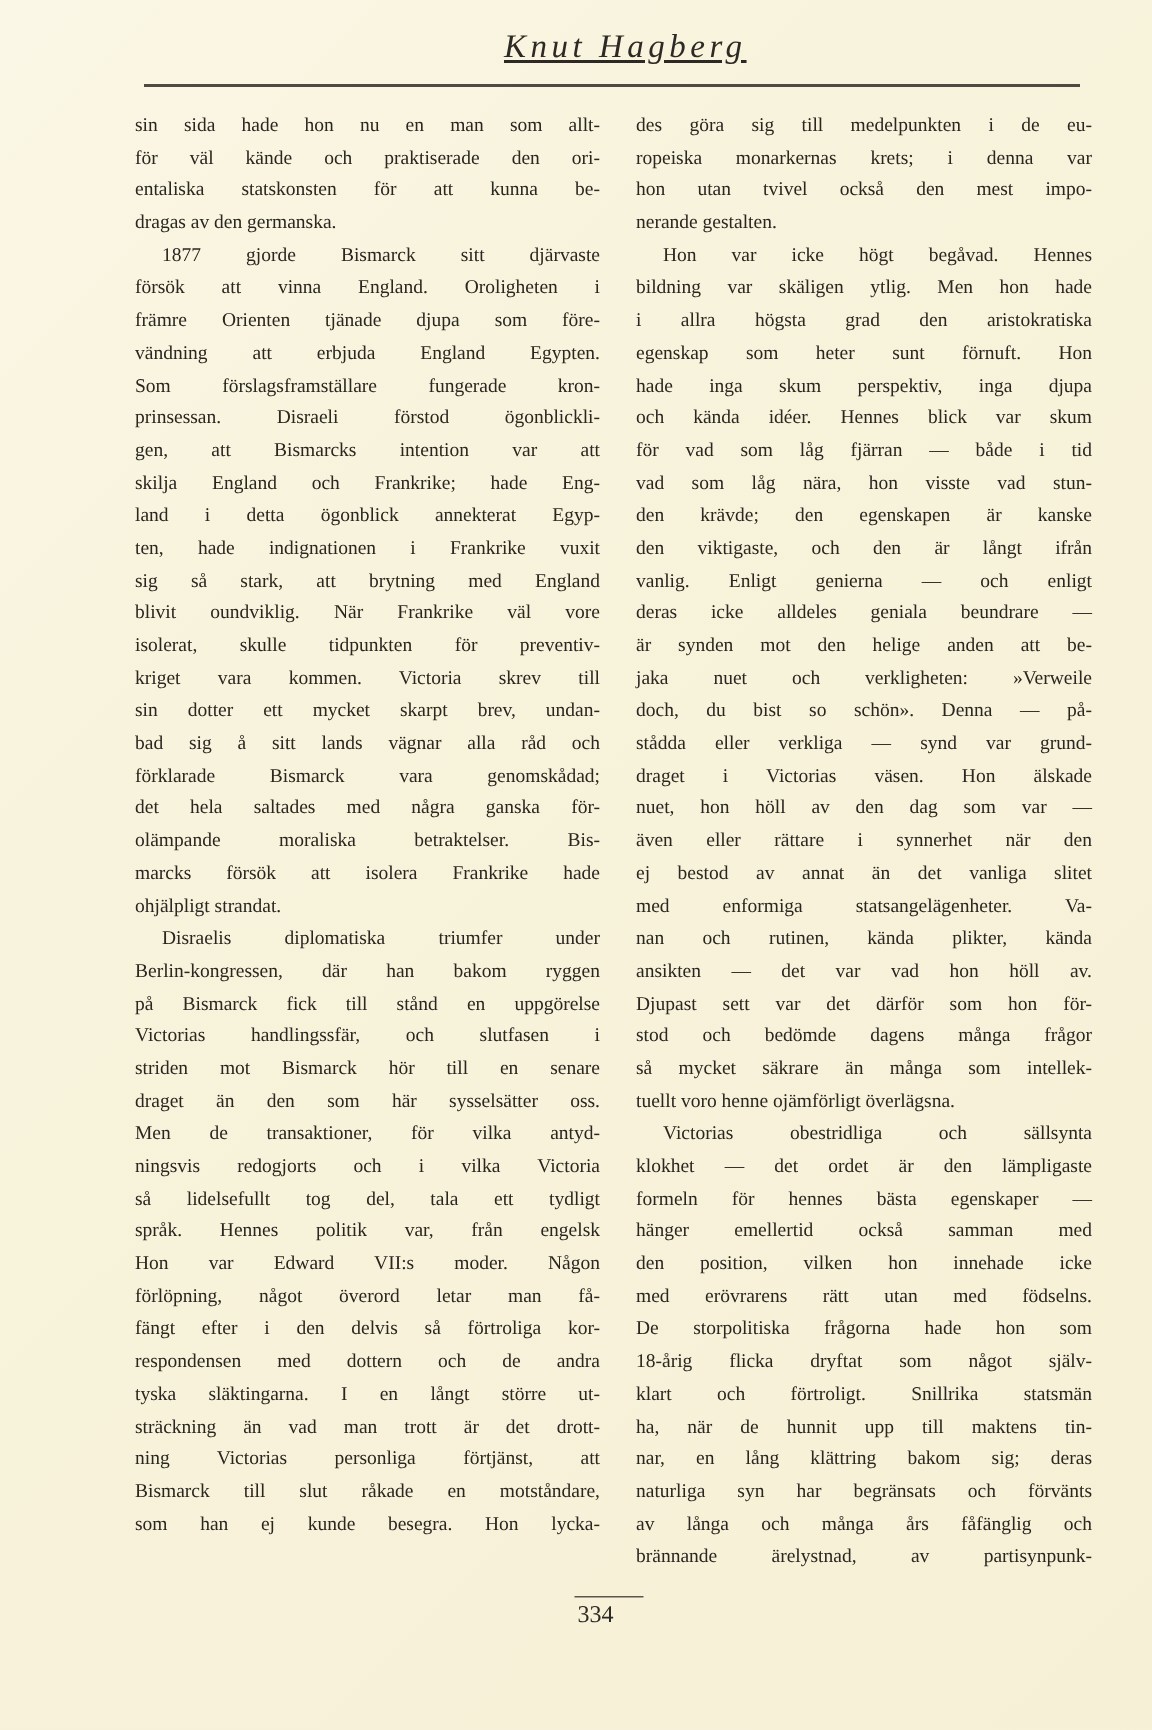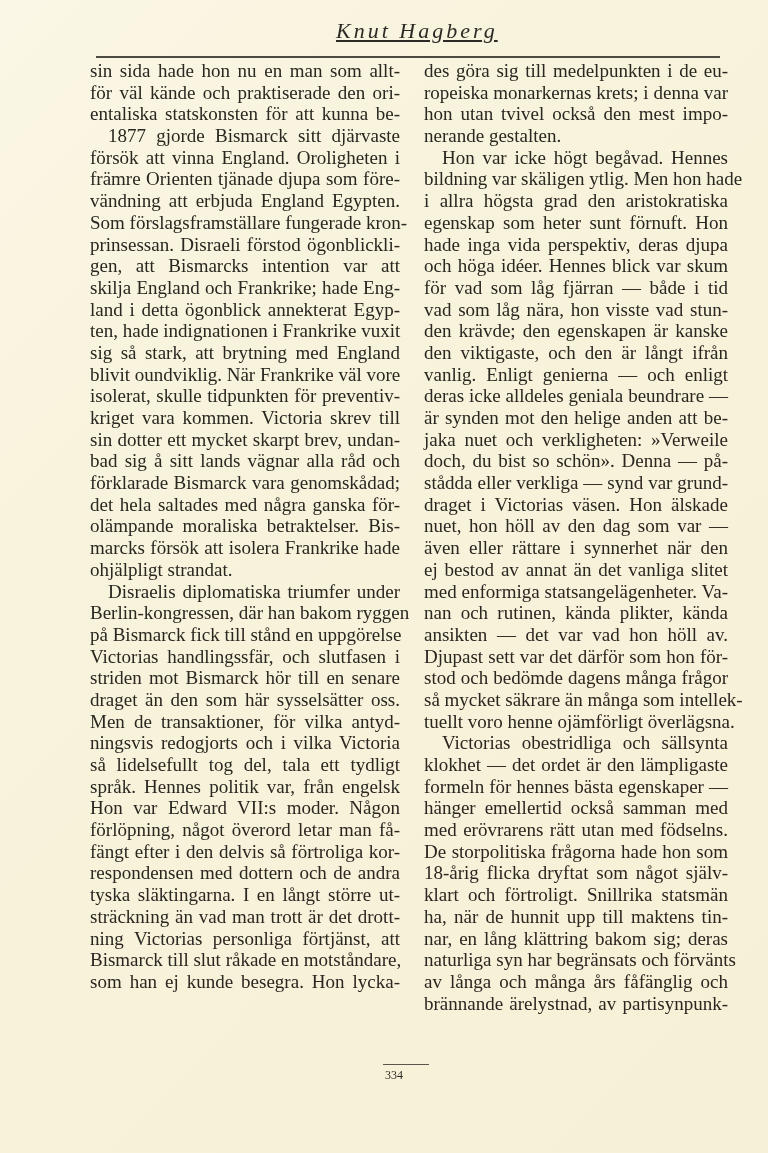--- a/index.html
+++ b/index.html
@@ -15,48 +15,49 @@
     }
     .header {
       position: absolute; left: 96px; top: 18px; width: 624px; height: 38px;
       border-bottom: 2px solid #4d4a44;
     }
     .running-head {
       position: absolute; left: 240px; top: 0;
       font-style: italic; font-size: 22px; letter-spacing: 3px; color: #2d2a25; text-decoration: underline;
     }
     .col {
-      position: absolute; top: 60px; width: 300px;
-      font-size: 19px; line-height: 21.7px; text-align: justify;
+      position: absolute; top: 72px; width: 300px;
+      font-size: 13px; line-height: 21.7px; text-align: justify;
       hyphens: manual;
     }
     .col.left { left: 90px; width: 310px; }
     .col.right { left: 424px; width: 304px; }
     .line { display: block; white-space: nowrap; text-align-last: justify; text-align: justify; height: 21.7px; }
     .line.last { text-align-last: left; }
     .line.indent { padding-left: 18px; }
     .folio-rule {
       position: absolute; left: 383px; top: 1064px; width: 46px; border-top: 1px solid #5a564f;
     }
     .folio {
-      position: absolute; left: 385px; top: 1068px; font-size: 12px; color: #2d2a25;
+      position: absolute; left: 385px; top: 1068px; font-size: 16px; color: #2d2a25;
     }
   </style>
 </head>
 <body>
 
 <div class="page">
   <div class="header">
     <span class="running-head">Knut Hagberg</span>
   </div>
 
   <div class="col left" id="col-left">
       <span class="line ">sin sida hade hon nu en man som allt-</span>
       <span class="line ">för väl kände och praktiserade den ori-</span>
       <span class="line ">entaliska statskonsten för att kunna be-</span>
+      <span class="line last">dragas av den germanska.</span>
       <span class="line indent">1877 gjorde Bismarck sitt djärvaste</span>
       <span class="line ">försök att vinna England. Oroligheten i</span>
       <span class="line ">främre Orienten tjänade djupa som före-</span>
       <span class="line ">vändning att erbjuda England Egypten.</span>
       <span class="line ">Som förslagsframställare fungerade kron-</span>
       <span class="line ">prinsessan. Disraeli förstod ögonblickli-</span>
       <span class="line ">gen, att Bismarcks intention var att</span>
       <span class="line ">skilja England och Frankrike; hade Eng-</span>
       <span class="line ">land i detta ögonblick annekterat Egyp-</span>
       <span class="line ">ten, hade indignationen i Frankrike vuxit</span>
@@ -93,22 +94,22 @@
     </div>
   <div class="col right" id="col-right">
       <span class="line ">des göra sig till medelpunkten i de eu-</span>
       <span class="line ">ropeiska monarkernas krets; i denna var</span>
       <span class="line ">hon utan tvivel också den mest impo-</span>
       <span class="line last">nerande gestalten.</span>
       <span class="line indent">Hon var icke högt begåvad. Hennes</span>
       <span class="line ">bildning var skäligen ytlig. Men hon hade</span>
       <span class="line ">i allra högsta grad den aristokratiska</span>
       <span class="line ">egenskap som heter sunt förnuft. Hon</span>
-      <span class="line ">hade inga vida perspektiv, deras djupa</span>
-      <span class="line ">och höga idéer. Hennes blick var skum</span>
+      <span class="line ">hade inga skum perspektiv, inga djupa</span>
+      <span class="line ">och kända idéer. Hennes blick var skum</span>
       <span class="line ">för vad som låg fjärran — både i tid</span>
       <span class="line ">vad som låg nära, hon visste vad stun-</span>
       <span class="line ">den krävde; den egenskapen är kanske</span>
       <span class="line ">den viktigaste, och den är långt ifrån</span>
       <span class="line ">vanlig. Enligt genierna — och enligt</span>
       <span class="line ">deras icke alldeles geniala beundrare —</span>
       <span class="line ">är synden mot den helige anden att be-</span>
       <span class="line ">jaka nuet och verkligheten: »Verweile</span>
       <span class="line ">doch, du bist so schön». Denna — på-</span>
       <span class="line ">stådda eller verkliga — synd var grund-</span>
@@ -120,20 +121,21 @@
       <span class="line ">nan och rutinen, kända plikter, kända</span>
       <span class="line ">ansikten — det var vad hon höll av.</span>
       <span class="line ">Djupast sett var det därför som hon för-</span>
       <span class="line ">stod och bedömde dagens många frågor</span>
       <span class="line ">så mycket säkrare än många som intellek-</span>
       <span class="line last">tuellt voro henne ojämförligt överlägsna.</span>
       <span class="line indent">Victorias obestridliga och sällsynta</span>
       <span class="line ">klokhet — det ordet är den lämpligaste</span>
       <span class="line ">formeln för hennes bästa egenskaper —</span>
       <span class="line ">hänger emellertid också samman med</span>
+      <span class="line ">den position, vilken hon innehade icke</span>
       <span class="line ">med erövrarens rätt utan med födselns.</span>
       <span class="line ">De storpolitiska frågorna hade hon som</span>
       <span class="line ">18-årig flicka dryftat som något själv-</span>
       <span class="line ">klart och förtroligt. Snillrika statsmän</span>
       <span class="line ">ha, när de hunnit upp till maktens tin-</span>
       <span class="line ">nar, en lång klättring bakom sig; deras</span>
       <span class="line ">naturliga syn har begränsats och förvänts</span>
       <span class="line ">av långa och många års fåfänglig och</span>
       <span class="line ">brännande ärelystnad, av partisynpunk-</span>
     </div>

